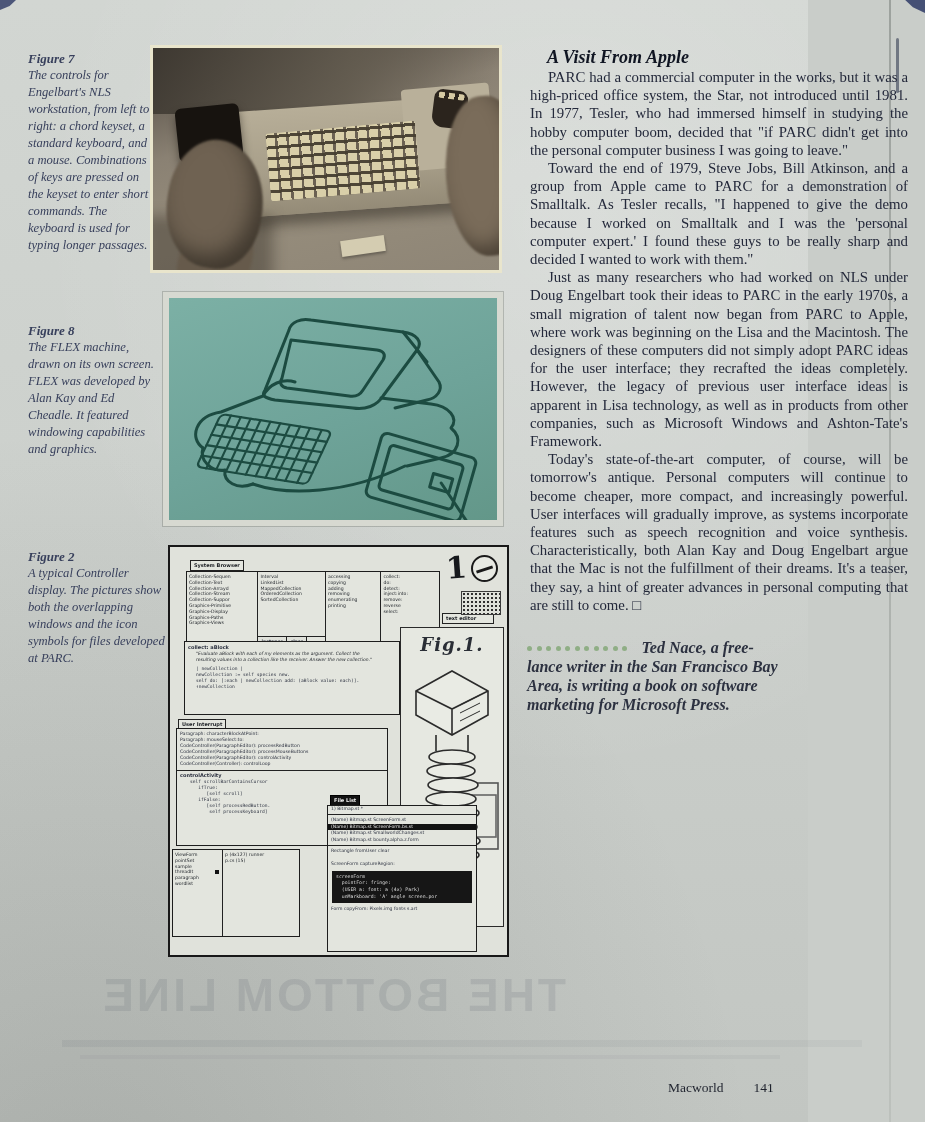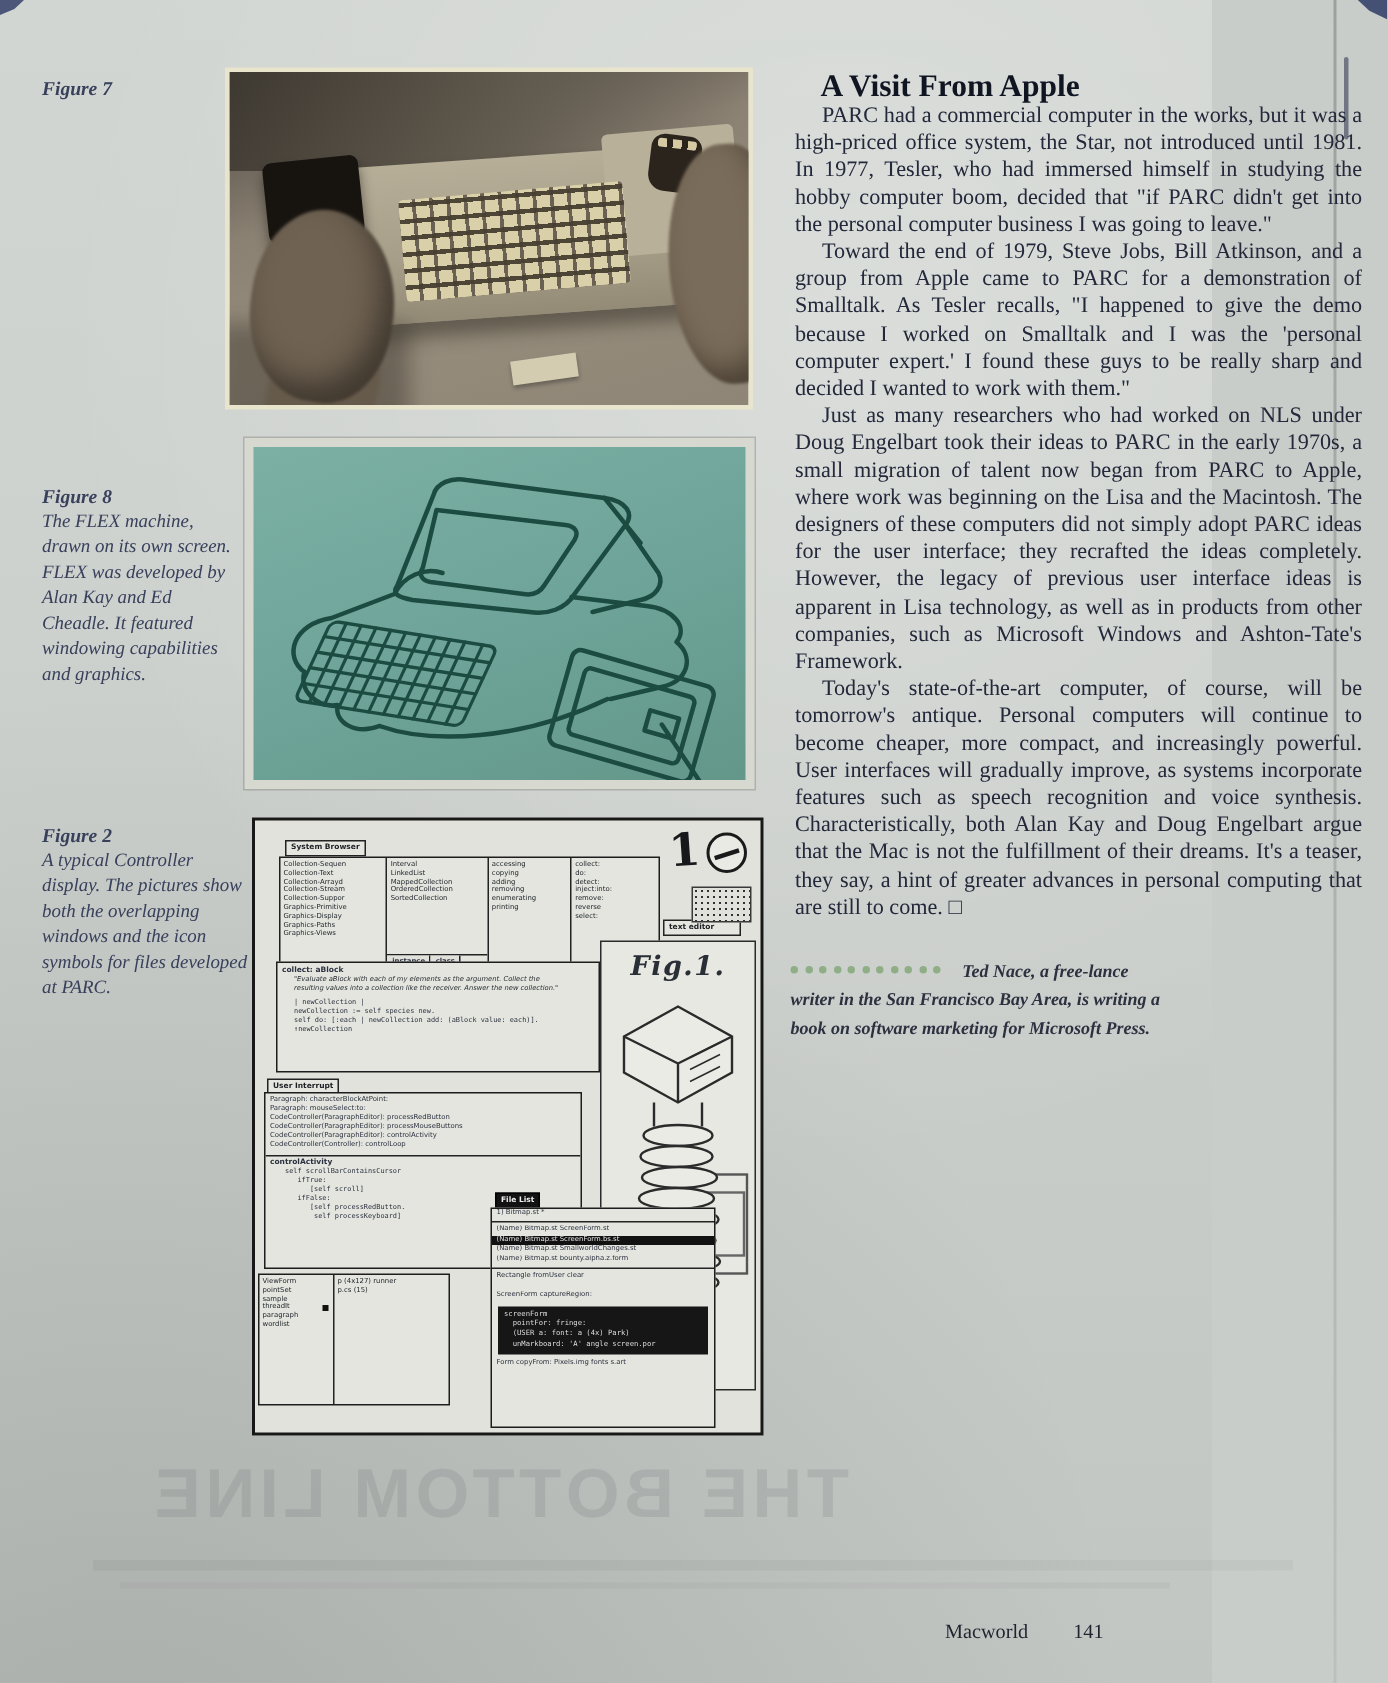--- a/index.html
+++ b/index.html
@@ -89,50 +89,51 @@
   .figlabel{font-family:"DejaVu Serif",serif;font-style:italic;font-weight:bold;font-size:18px;letter-spacing:1px;color:#2a2e36;margin-top:6px;}
   .icon1{left:276px;top:6px;font-family:"DejaVu Serif",serif;font-weight:bold;font-size:30px;line-height:30px;color:#16181c;transform:rotate(-4deg);}
   .iconclock{left:301px;top:8px;width:27px;height:27px;border:2.5px solid #1a1a1a;border-radius:50%;background:#e8eae3;}
   .iconclock::before{content:"";position:absolute;left:3px;top:11px;width:17px;height:2.5px;background:#1a1a1a;transform:rotate(-18deg);}
   .iconhalf{left:291px;top:44px;width:40px;height:24px;border:1px solid #3a3a3a;
     background-image:radial-gradient(#2f2f2f 0.8px, rgba(0,0,0,0) 1px);background-size:4px 4px;background-color:#dfe1da;}
   .blur{filter:blur(.25px);}
 
   
   .article{left:530px;top:48px;width:378px;font-size:14.8px;line-height:18.2px;text-align:justify;color:#23283a;}
-  .article h3{margin:0 0 1px 17px;font-size:21px;line-height:19px;color:#101522;}
+  .article h3{margin:0 0 1px 17px;font-size:18px;line-height:19px;color:#101522;font-style:italic;}
   .article p{margin:0;text-indent:18px;}
 
   
-  .bio{left:527px;top:636px;width:256px;font-style:italic;font-weight:bold;font-size:12px;line-height:19px;color:#2c3140;}
+  .bio{left:527px;top:636px;width:256px;font-style:italic;font-weight:bold;font-size:16px;line-height:19px;color:#2c3140;}
   .dots{display:inline-block;margin-right:10px;vertical-align:2px;white-space:nowrap;}
   .dot{display:inline-block;width:5px;height:5px;border-radius:50%;background:#8fae85;margin-right:4.5px;}
 
   
   .ghost{left:66px;top:968px;width:500px;font-family:"Liberation Sans",sans-serif;font-weight:bold;font-size:46px;letter-spacing:3px;
     color:rgba(92,102,112,.17);transform:scaleX(-1);white-space:nowrap;}
   .ghostbar{left:62px;top:1040px;width:800px;height:7px;background:linear-gradient(90deg,rgba(110,118,124,.14),rgba(110,118,124,.08));}
   .ghostbar2{left:80px;top:1055px;width:700px;height:4px;background:rgba(110,118,124,.08);}
 
   
-  .footer{left:630px;top:1080px;font-size:13.5px;color:#1f232e;}
+  .footer{left:668px;top:1080px;font-size:13.5px;color:#1f232e;}
   .footer .pg{margin-left:30px;}
 </style>
 </head>
 <body>
 
 <div class="scan">
 
   <div class="abs speck-tl"></div>
   <div class="abs speck-tr"></div>
   <div class="abs edge-line"></div>
   <div class="abs edge-slit"></div>
 
   <div class="abs cap cap7">
     <b>Figure 7</b>
+    <span>The controls for Engelbart's NLS workstation, from left to right: a chord keyset, a standard keyboard, and a mouse. Combinations of keys are pressed on the keyset to enter short commands. The keyboard is used for typing longer passages.</span>
   </div>
   <div class="abs cap cap8">
     <b>Figure 8</b>
     <span>The FLEX machine, drawn on its own screen. FLEX was developed by Alan Kay and Ed Cheadle. It featured windowing capabilities and graphics.</span>
   </div>
   <div class="abs cap cap9">
     <b>Figure 2</b>
     <span>A typical Controller display. The pictures show both the overlapping windows and the icon symbols for files developed at PARC.</span>
   </div>
 

